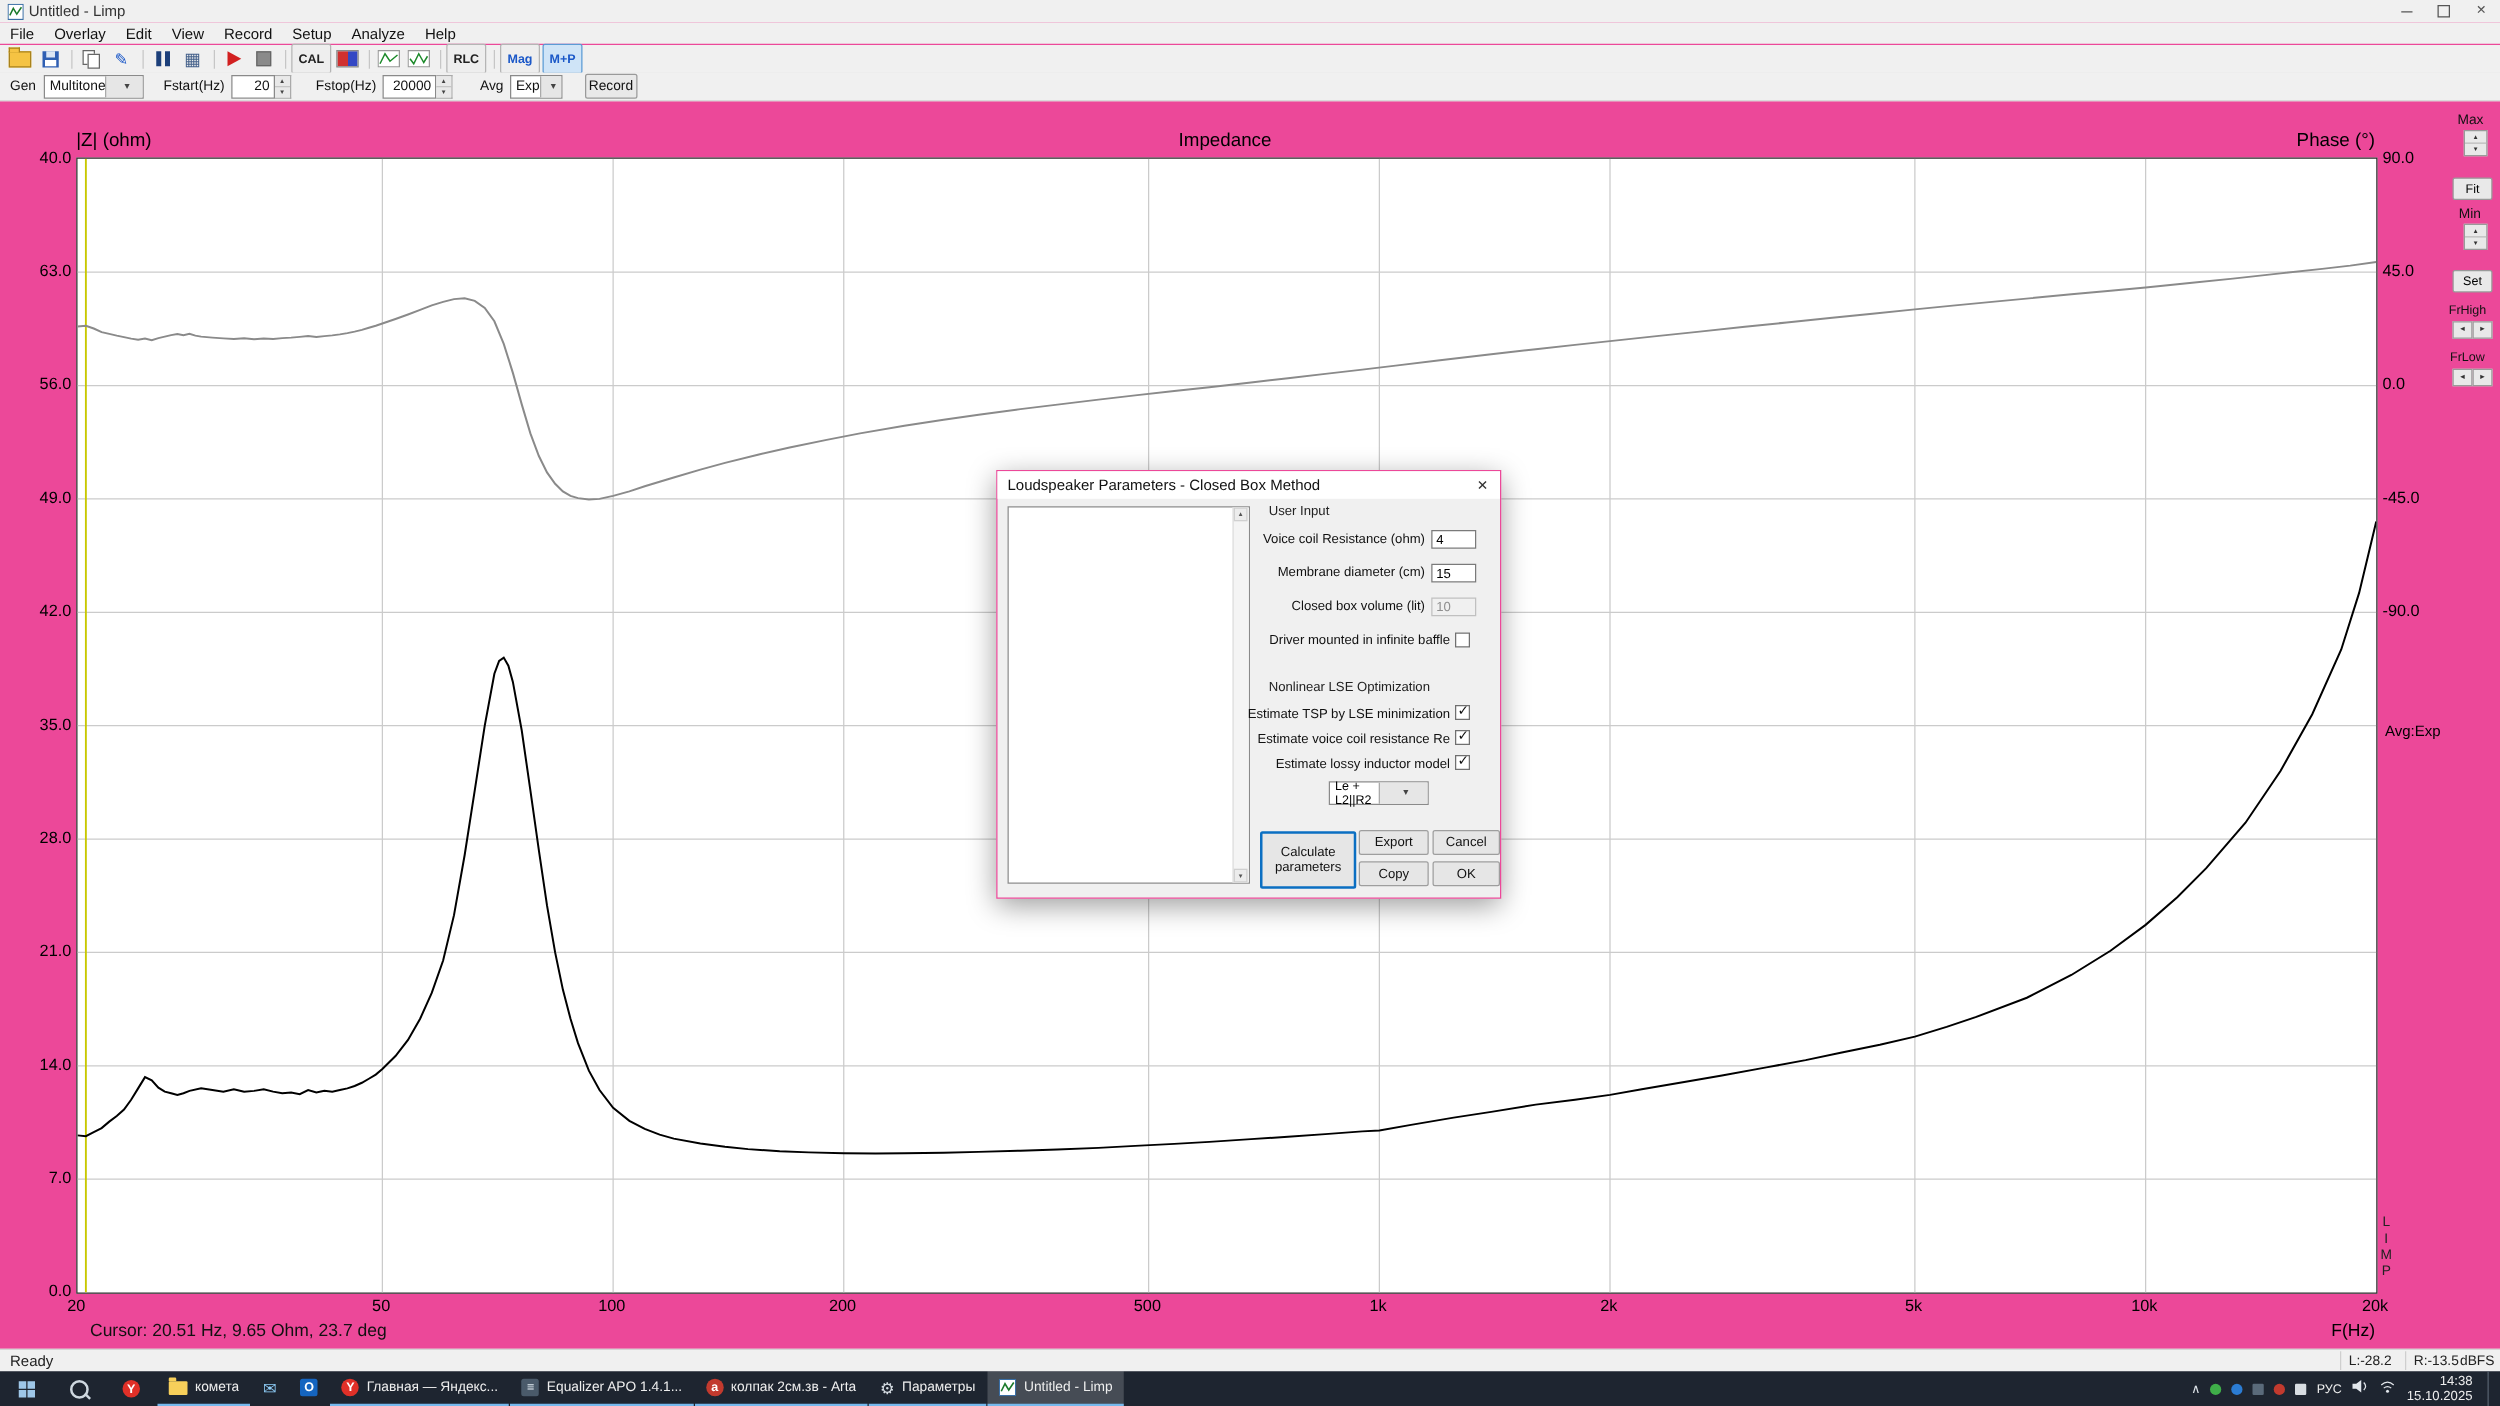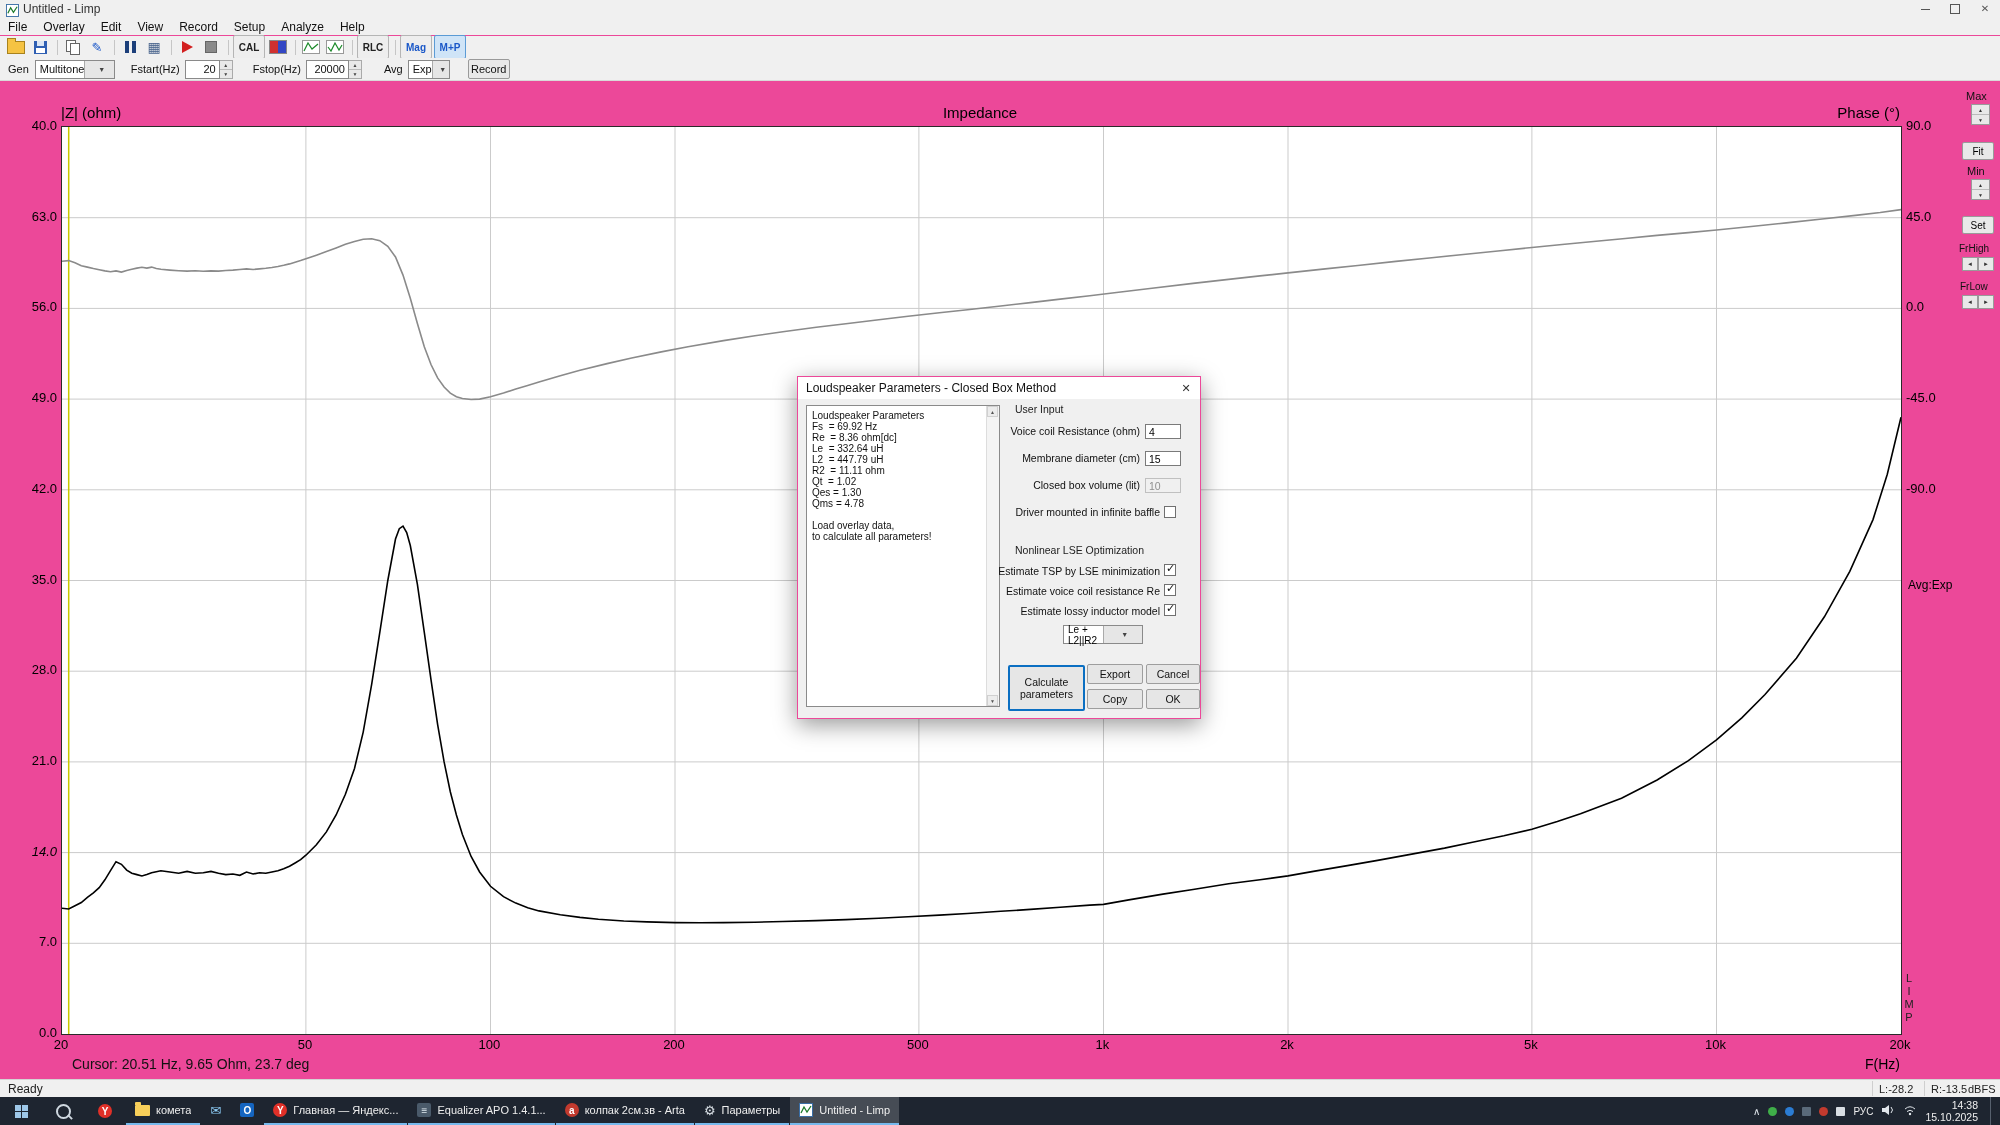--- a/index.html
+++ b/index.html
@@ -274,21 +274,21 @@
   </div>
   <div id="tick-layer">
       <div class="tick tick-left" style="left: 9px; top: 118px; width: 48px;">40.0</div>
       <div class="tick tick-left" style="left: 9px; top: 208.7px; width: 48px;">63.0</div>
       <div class="tick tick-left" style="left: 9px; top: 299.4px; width: 48px;">56.0</div>
       <div class="tick tick-left" style="left: 9px; top: 390.1px; width: 48px;">49.0</div>
       <div class="tick tick-left" style="left: 9px; top: 480.8px; width: 48px;">42.0</div>
       <div class="tick tick-left" style="left: 9px; top: 571.5px; width: 48px;">35.0</div>
       <div class="tick tick-left" style="left: 9px; top: 662.2px; width: 48px;">28.0</div>
       <div class="tick tick-left" style="left: 9px; top: 752.9px; width: 48px;">21.0</div>
-      <div class="tick tick-left" style="left: 9px; top: 843.6px; width: 48px; font-style: italic;">14.0</div>
+      <div class="tick tick-left" style="left: 9px; top: 843.6px; width: 48px;">14.0</div>
       <div class="tick tick-left" style="left: 9px; top: 934.3px; width: 48px;">7.0</div>
       <div class="tick tick-left" style="left: 9px; top: 1025px; width: 48px;">0.0</div>
       <div class="tick tick-right" style="left: 1906px; top: 118px; width: 54px;">90.0</div>
       <div class="tick tick-right" style="left: 1906px; top: 208.7px; width: 54px;">45.0</div>
       <div class="tick tick-right" style="left: 1906px; top: 299.4px; width: 54px;">0.0</div>
       <div class="tick tick-right" style="left: 1906px; top: 390.1px; width: 54px;">-45.0</div>
       <div class="tick tick-right" style="left: 1906px; top: 480.8px; width: 54px;">-90.0</div>
       <div class="tick tick-x" style="left: 31px; top: 1037px; width: 60px;">20</div>
       <div class="tick tick-x" style="left: 274.937px; top: 1037px; width: 60px;">50</div>
       <div class="tick tick-x" style="left: 459.469px; top: 1037px; width: 60px;">100</div>
@@ -339,32 +339,20 @@
     <span class="sseg" style="left:1956px;width:40px;border-left:none;padding-left:12px">dBFS</span>
   </div>
 
   <div id="dialog">
     <div id="dlg-title">
       <span>Loudspeaker Parameters - Closed Box Method</span>
     </div>
     <div id="dlg-close">✕</div>
 
     <div id="dlg-text">
-      <div id="param-text">Loudspeaker Parameters
-Fs  = 69.92 Hz
-Re  = 8.36 ohm[dc]
-Le  = 332.64 uH
-L2  = 447.79 uH
-R2  = 11.11 ohm
-Qt  = 1.02
-Qes = 1.30
-Qms = 4.78
-
-Load overlay data,
-to calculate all parameters!</div>
       <div class="dscroll">
           <i class="up">▲</i>
           <i class="dn">▼</i>
         </div>
     </div>
 
     <div class="dgroup" style="left:217px;top:26px">User Input</div>
 
     <div class="dlabel" style="left:200px;top:48px;width:142px">Voice coil Resistance (ohm)</div>
     <div class="din" style="left:347px;top:47px">4</div>

